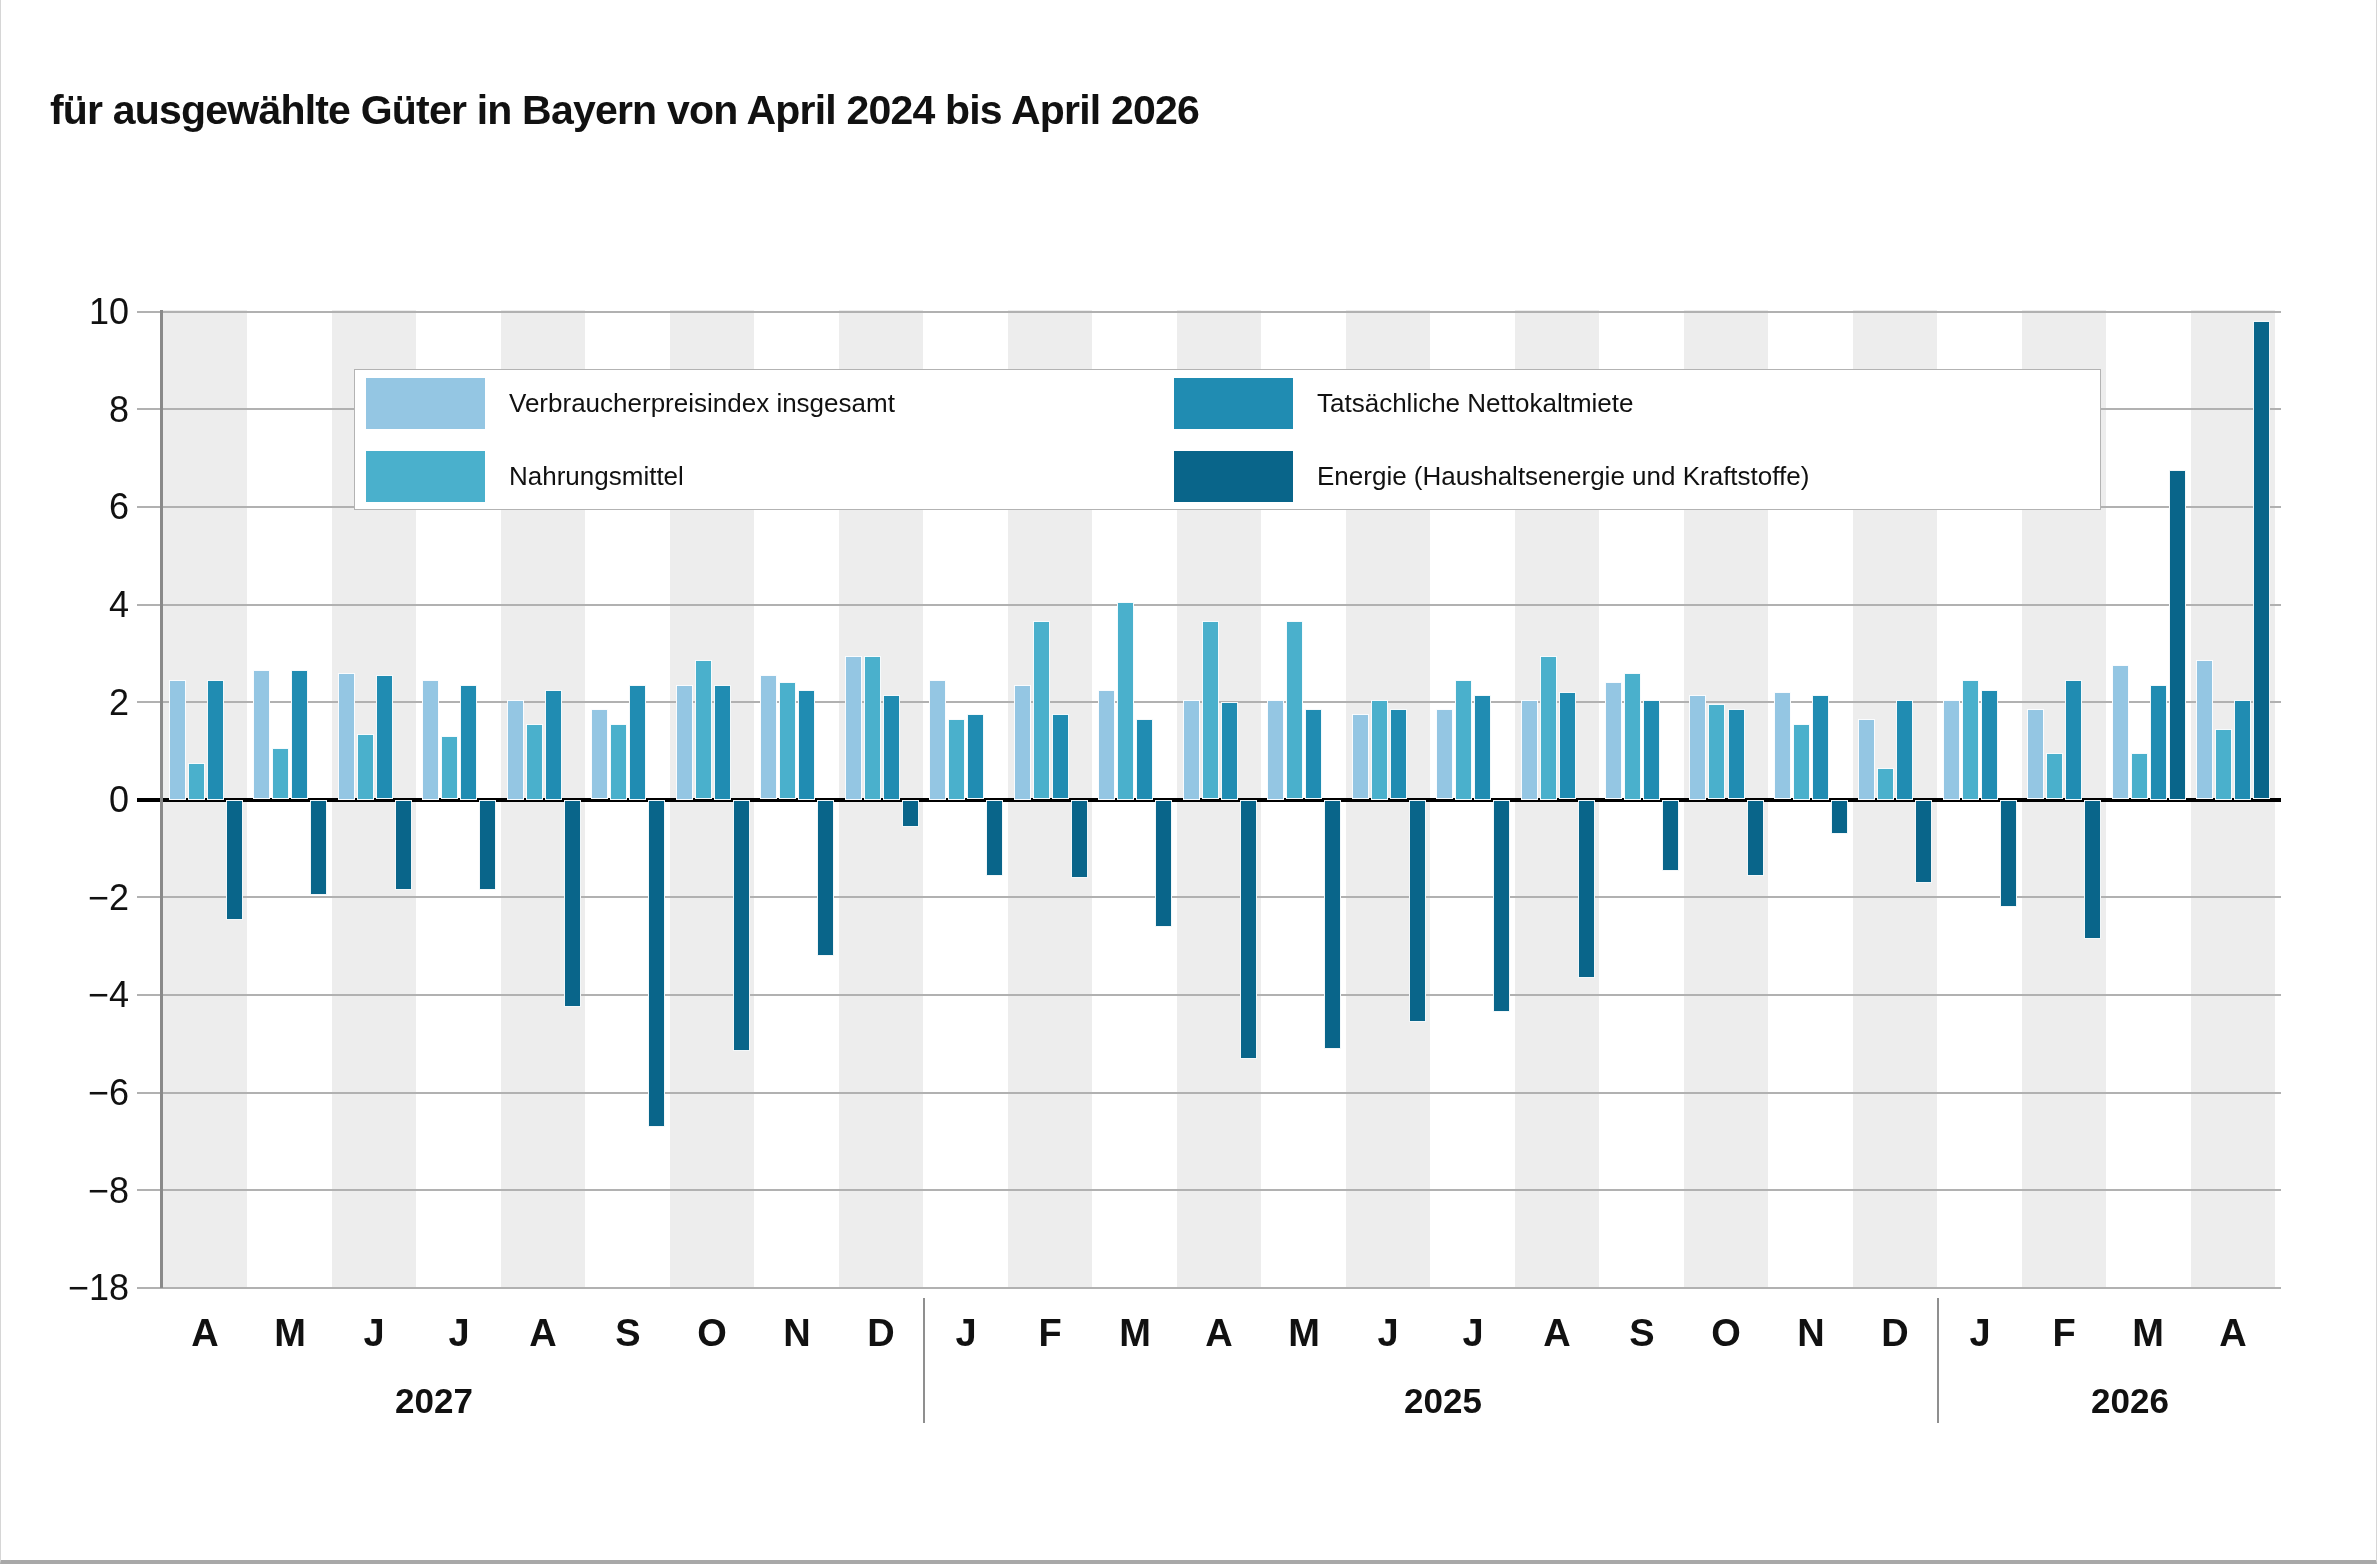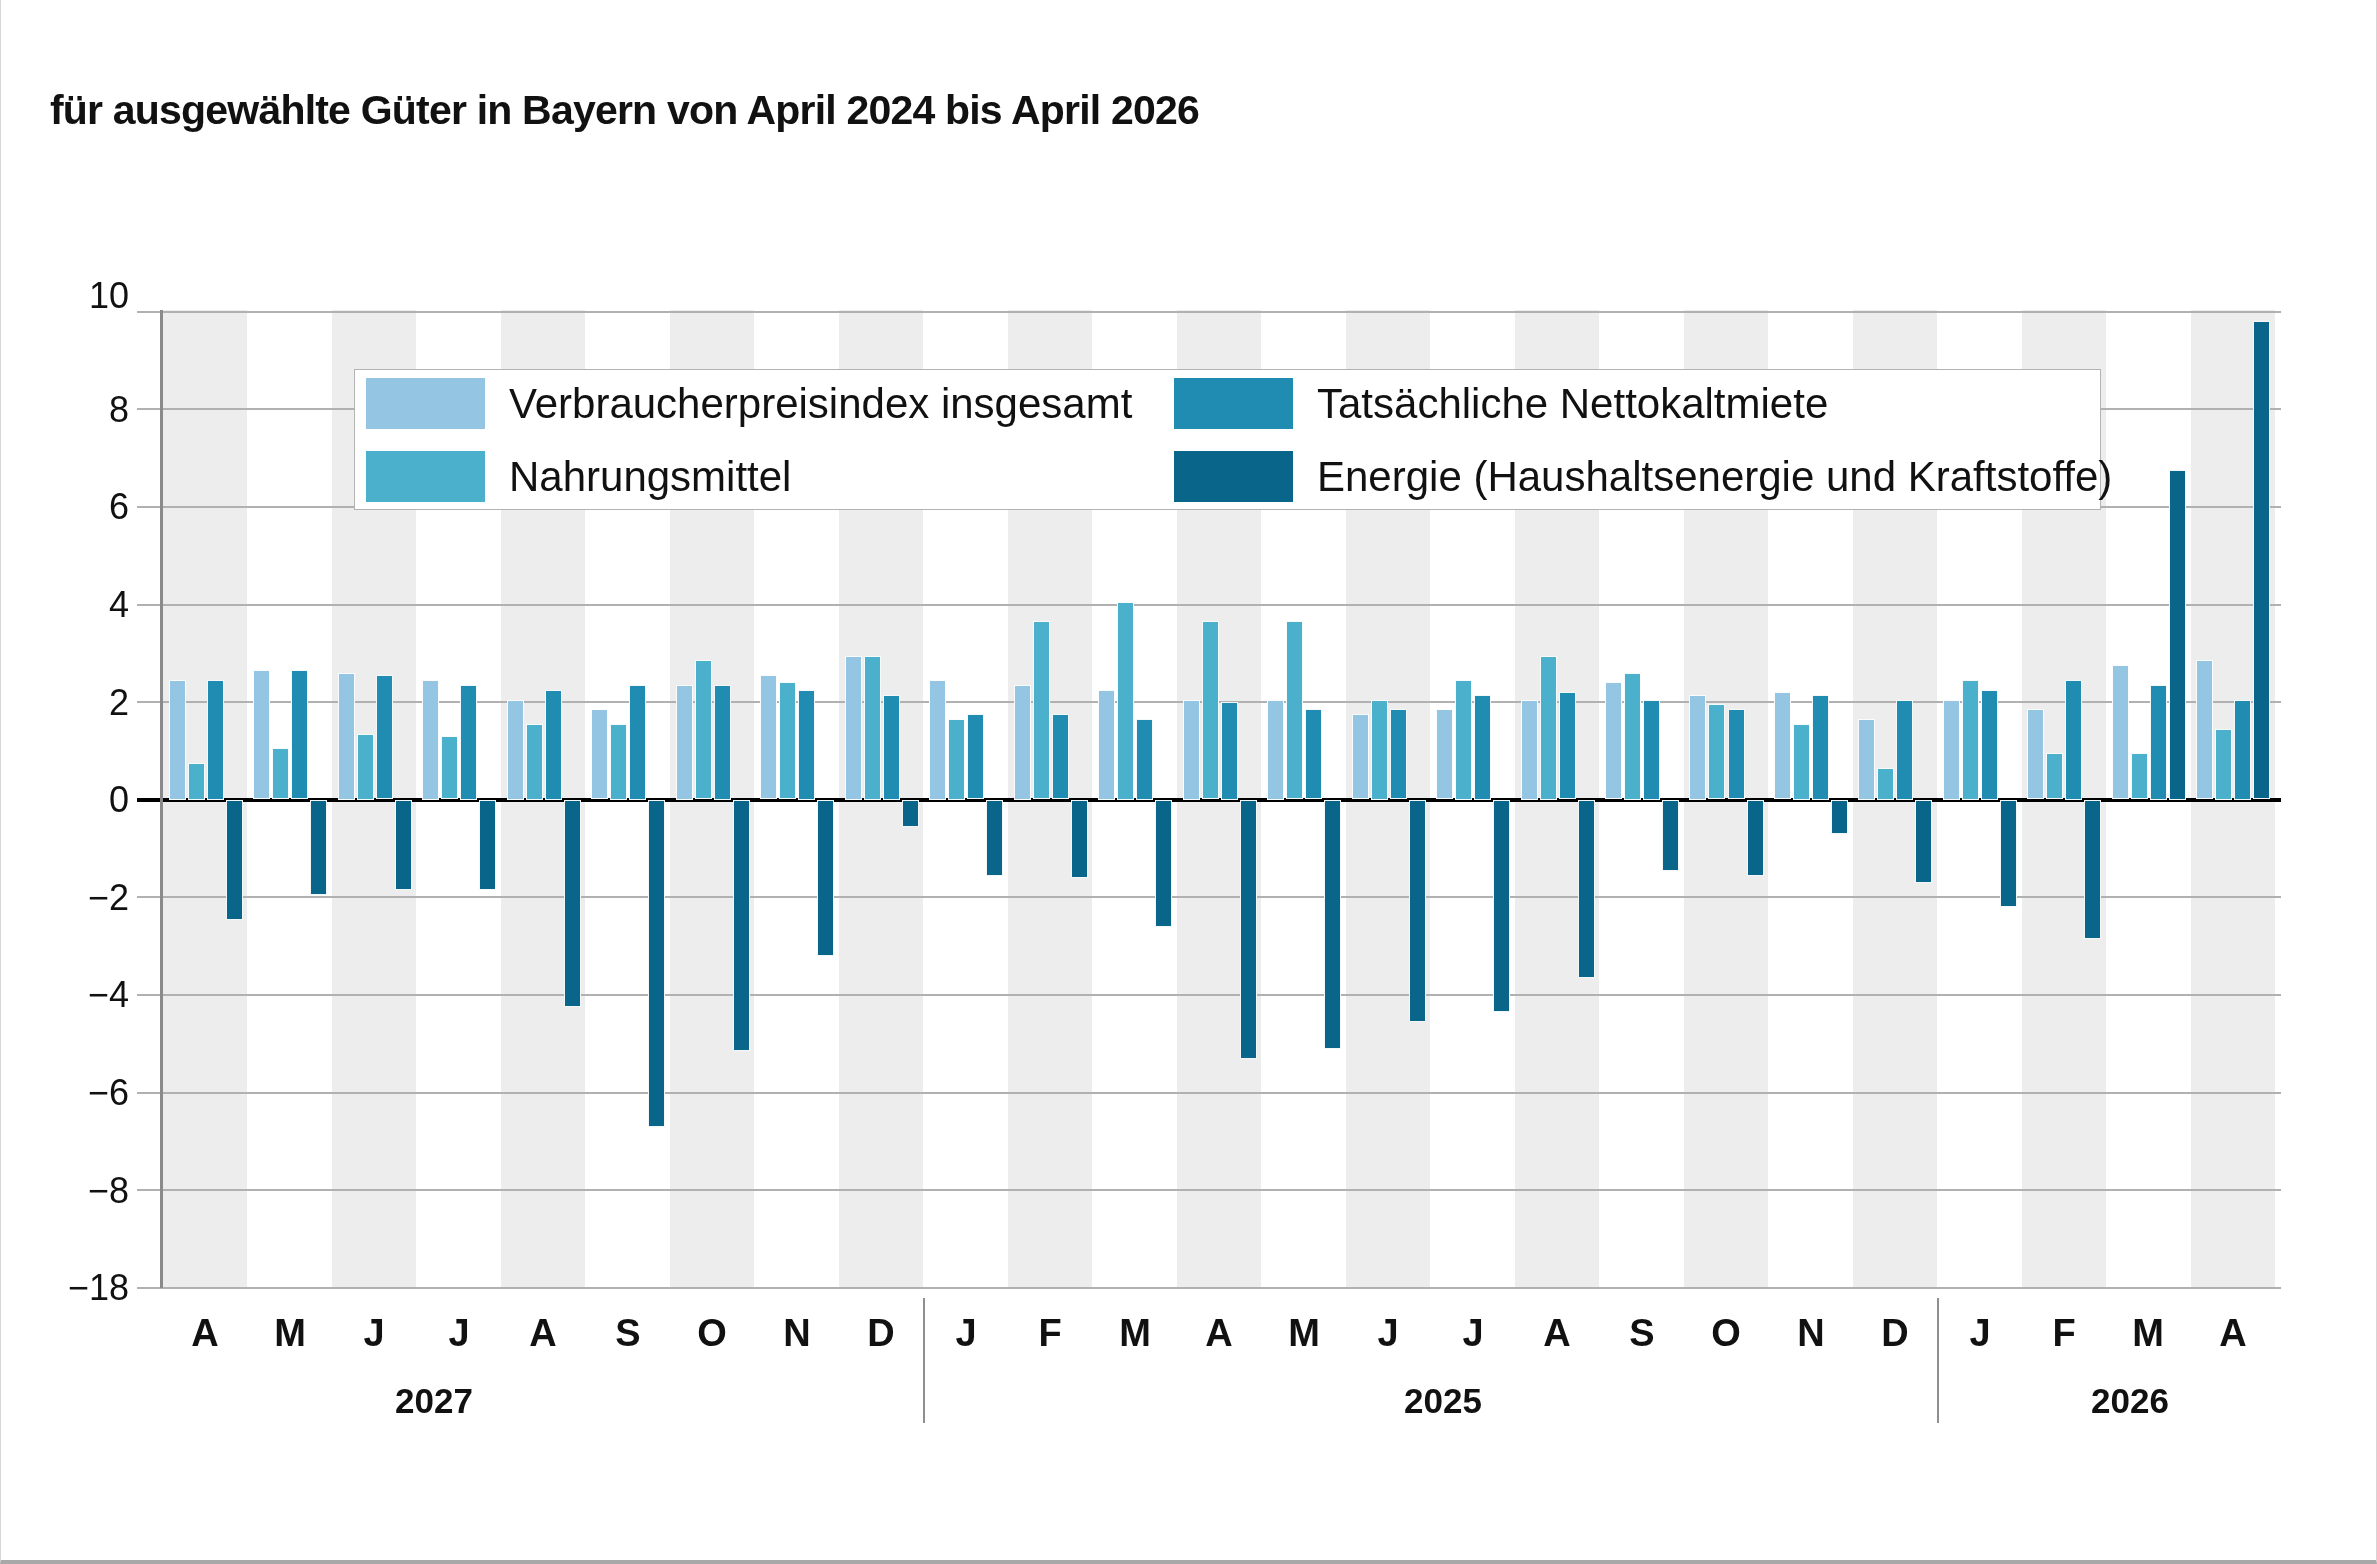--- a/index.html
+++ b/index.html
@@ -42,21 +42,21 @@
   }
   .year-sep{position:absolute;width:1.6px;background:#8f8f8f;}
   #legend{
     position:absolute;left:353px;top:369px;width:1747px;height:141px;
     background:#ffffff;border:1.6px solid #b3b3b3;box-sizing:border-box;
   }
   .legend-item{position:absolute;height:51px;}
   .legend-swatch{position:absolute;left:0;top:0;width:119px;height:51px;}
   .legend-label{
     position:absolute;left:143px;top:4.8px;
-    font-size:42px;color:#111;white-space:nowrap;line-height:41px;
+    font-size:26px;color:#111;white-space:nowrap;line-height:41px;
   }
   #footer{
     position:absolute;left:49px;top:1476px;
     font-size:35px;color:#9c9c9c;white-space:nowrap;
   }
 </style>
 </head>
 <body>
 
 <div id="card">
@@ -89,21 +89,21 @@
       <div class="ylab" style="left: 33px; top: 778px;">0</div>
       <div class="gridline" style="left: 136px; width: 2144px; top: 701px;"></div>
       <div class="ylab" style="left: 33px; top: 681px;">2</div>
       <div class="gridline" style="left: 136px; width: 2144px; top: 604px;"></div>
       <div class="ylab" style="left: 33px; top: 583px;">4</div>
       <div class="gridline" style="left: 136px; width: 2144px; top: 506px;"></div>
       <div class="ylab" style="left: 33px; top: 485px;">6</div>
       <div class="gridline" style="left: 136px; width: 2144px; top: 408px;"></div>
       <div class="ylab" style="left: 33px; top: 388px;">8</div>
       <div class="gridline" style="left: 136px; width: 2144px; top: 311px;"></div>
-      <div class="ylab" style="left: 33px; top: 274px;">10</div>
+      <div class="ylab" style="left: 33px; top: 290px;">10</div>
       <div class="zero-line" style="left: 136px; width: 2144px; top: 798px;"></div>
       <div class="y-axis-line" style="left: 159px; top: 310px; height: 978px;"></div>
       <div class="bar" style="left: 168px; width: 16.6px; top: 680px; height: 120px; background: rgb(148, 198, 227);"></div>
       <div class="bar" style="left: 252px; width: 16.6px; top: 670px; height: 129px; background: rgb(148, 198, 227);"></div>
       <div class="bar" style="left: 337px; width: 16.6px; top: 673px; height: 127px; background: rgb(148, 198, 227);"></div>
       <div class="bar" style="left: 421px; width: 16.6px; top: 680px; height: 120px; background: rgb(148, 198, 227);"></div>
       <div class="bar" style="left: 506px; width: 16.6px; top: 700px; height: 100px; background: rgb(148, 198, 227);"></div>
       <div class="bar" style="left: 590px; width: 16.6px; top: 709px; height: 90px; background: rgb(148, 198, 227);"></div>
       <div class="bar" style="left: 675px; width: 16.6px; top: 685px; height: 115px; background: rgb(148, 198, 227);"></div>
       <div class="bar" style="left: 759px; width: 16.6px; top: 675px; height: 124px; background: rgb(148, 198, 227);"></div>

